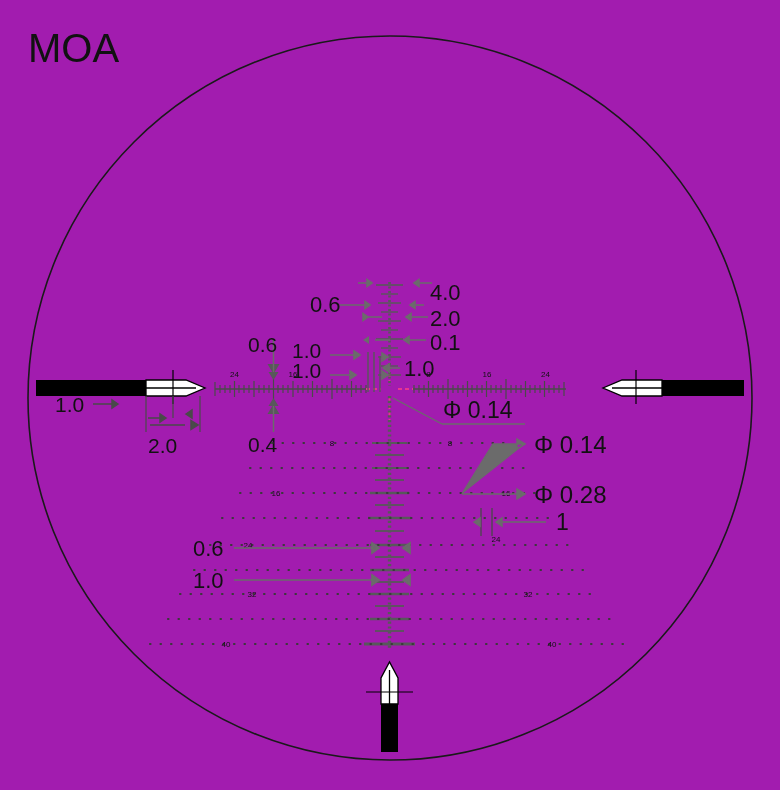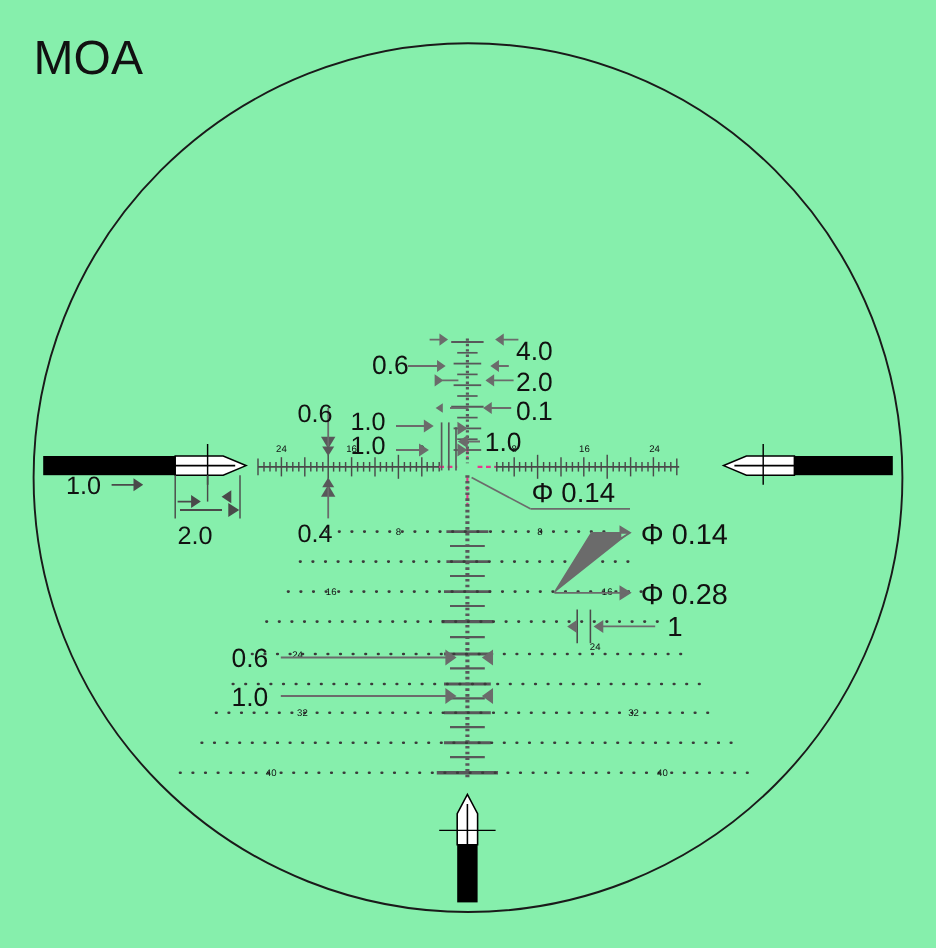--- a/index.html
+++ b/index.html
@@ -1,17 +1,17 @@
 <!DOCTYPE html>
 <html><head>
 <meta charset="utf-8">
 <style>
   html,body{margin:0;padding:0;background:#fff;}
   body{width:780px;height:790px;font-family:"Liberation Sans",sans-serif;overflow:hidden;}
-  #stage{position:relative;width:780px;height:790px;background:#86efac;}
+  #stage{position:relative;width:780px;height:790px;background:#a21caf;}
   svg{display:block;}
   .lbl{font-family:"Liberation Sans",sans-serif;fill:#111;}
 </style>
 </head>
 <body>
 
 <div id="stage">
   <svg width="780" height="790" viewBox="0 0 780 790">
 
     <circle cx="390" cy="398" r="362" fill="none" stroke="#1a1a1a" stroke-width="1.6"></circle>

